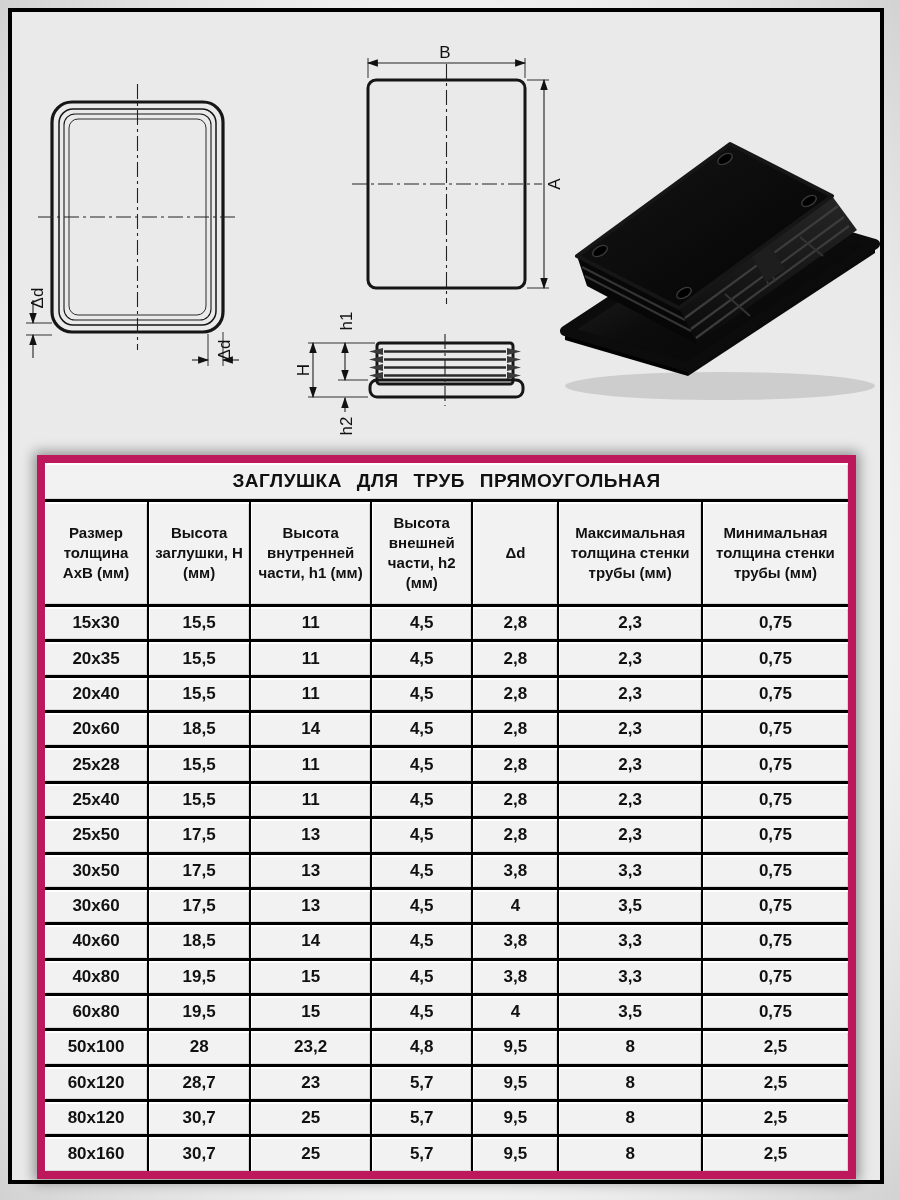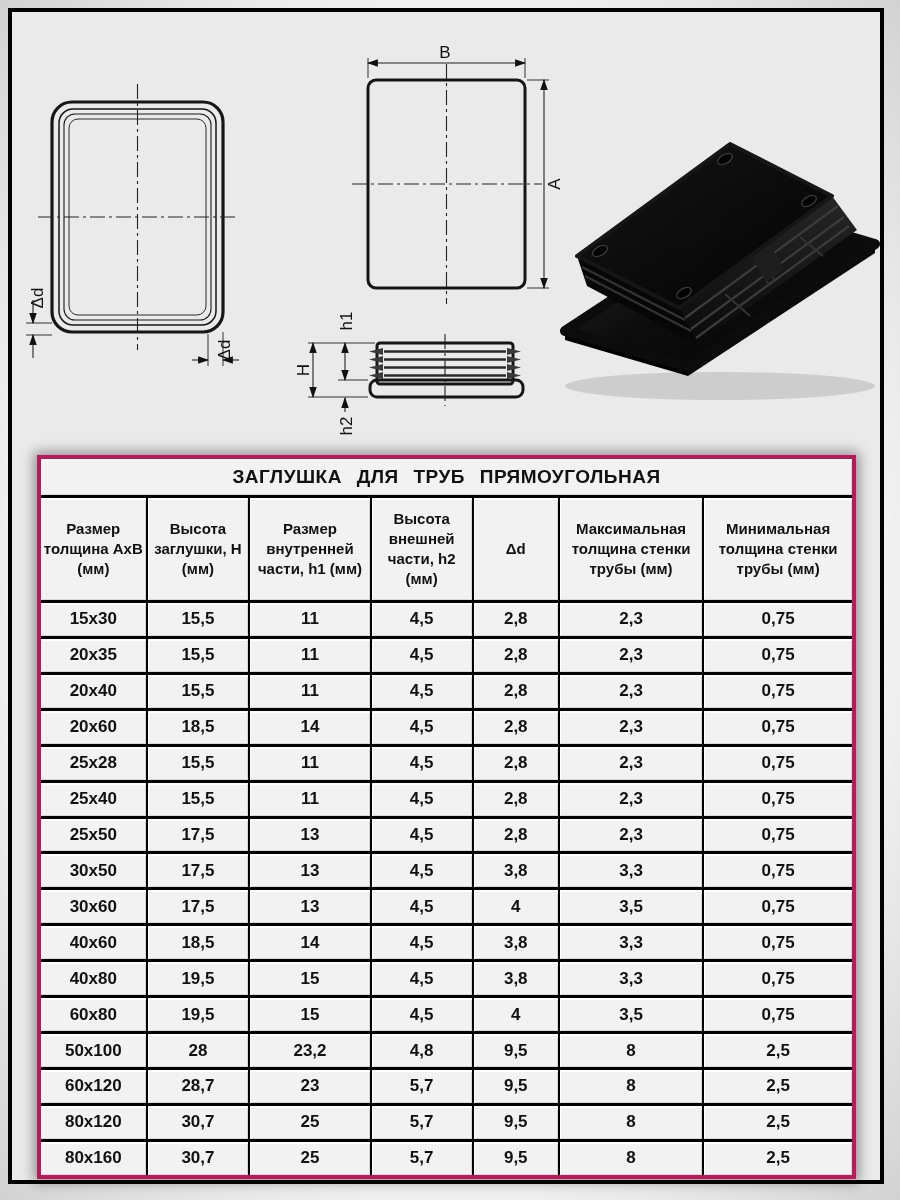--- a/index.html
+++ b/index.html
@@ -16,21 +16,21 @@
   svg.lineart{position:absolute;left:0;top:0;}
   svg.render3d{position:absolute;left:533px;top:92px;}
   .cl{stroke:#222;stroke-width:1.1;stroke-dasharray:15 4 3 4;fill:none;}
   .ln{stroke:#161616;fill:none;}
   .ext{stroke:#333;stroke-width:1;fill:none;}
   .dim{stroke:#222;stroke-width:1.1;fill:none;}
   .dimtxt{font-family:"Liberation Sans",sans-serif;font-size:17px;fill:#111;}
   .spec-wrap{position:absolute;left:25px;top:443px;width:819px;height:724px;}
   table.spec{
     width:100%;height:100%;border-collapse:collapse;table-layout:fixed;
-    border:4px solid #be185d;background:#f2f2f2;
+    border:8px solid #be185d;background:#f2f2f2;
     box-shadow:0 0 12px 3px rgba(0,0,0,.40);
   }
   table.spec th,table.spec td{
     border:3px solid #000;border-left-width:2px;border-right-width:2px;
     background:#f2f2f2;text-align:center;vertical-align:middle;
     box-shadow:inset 1px 2px 0 rgba(255,255,255,.95),inset -1px -1px 0 rgba(205,205,205,.7);
     padding:1px 2px;overflow:hidden;
   }
   tr.title-row th{
     height:34px;font-size:19px;font-weight:bold;letter-spacing:.5px;word-spacing:9px;
@@ -189,21 +189,21 @@
           <col style="width:17.7%">
           <col style="width:18.5%">
       </colgroup>
       <thead>
         <tr class="title-row">
           <th colspan="7">ЗАГЛУШКА ДЛЯ ТРУБ ПРЯМОУГОЛЬНАЯ</th>
         </tr>
         <tr class="head-row">
           <th>Размер толщина АхВ (мм)</th>
           <th>Высота заглушки, Н (мм)</th>
-          <th>Размер внутренней части, h1 (мм)</th>
+          <th>Высота внутренней части, h1 (мм)</th>
           <th>Высота внешней части, h2 (мм)</th>
           <th>Δd</th>
           <th>Максимальная толщина стенки трубы (мм)</th>
           <th>Минимальная толщина стенки трубы (мм)</th>
         </tr>
       </thead>
       <tbody>
           <tr>
             <td>15х30</td>
             <td>15,5</td>

